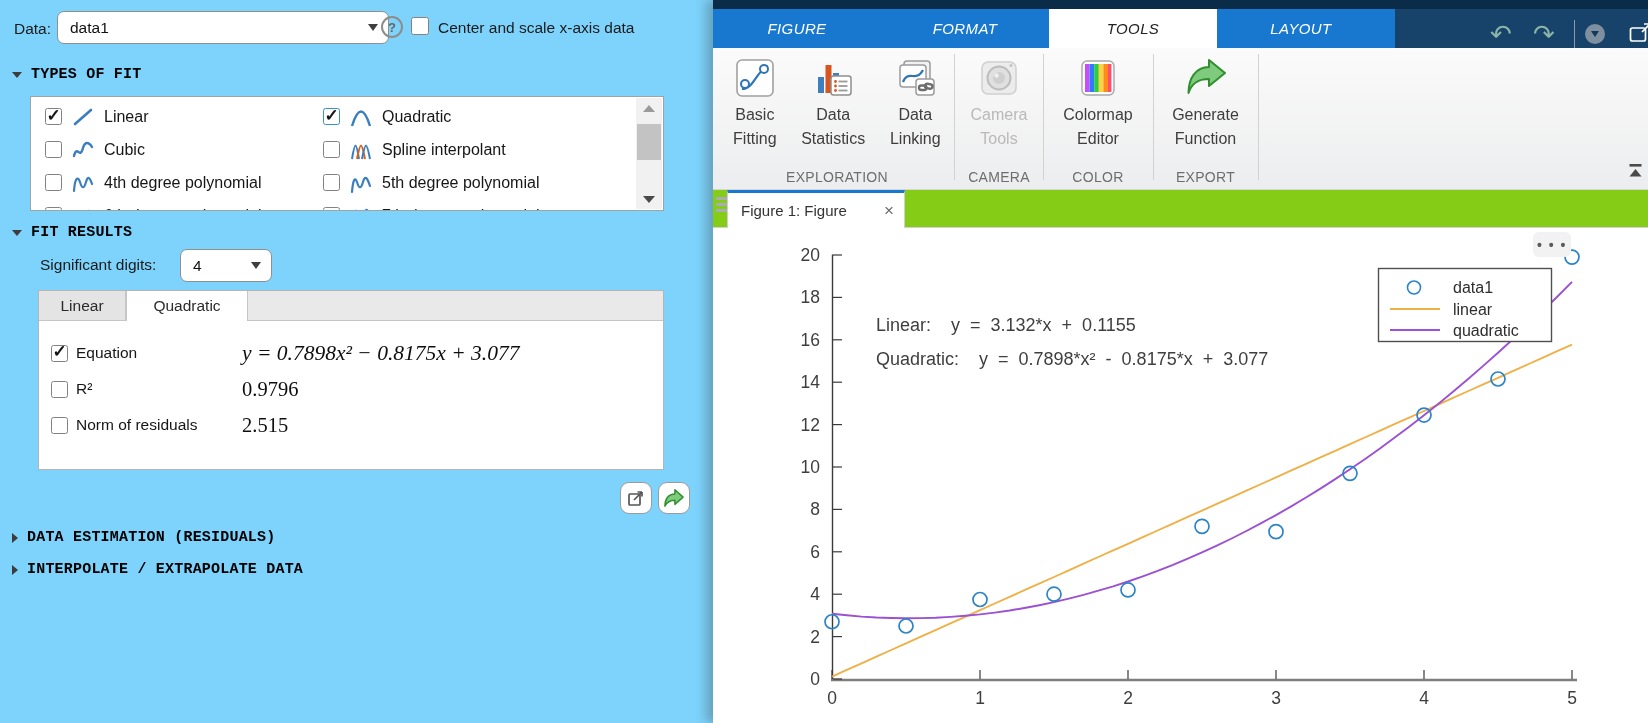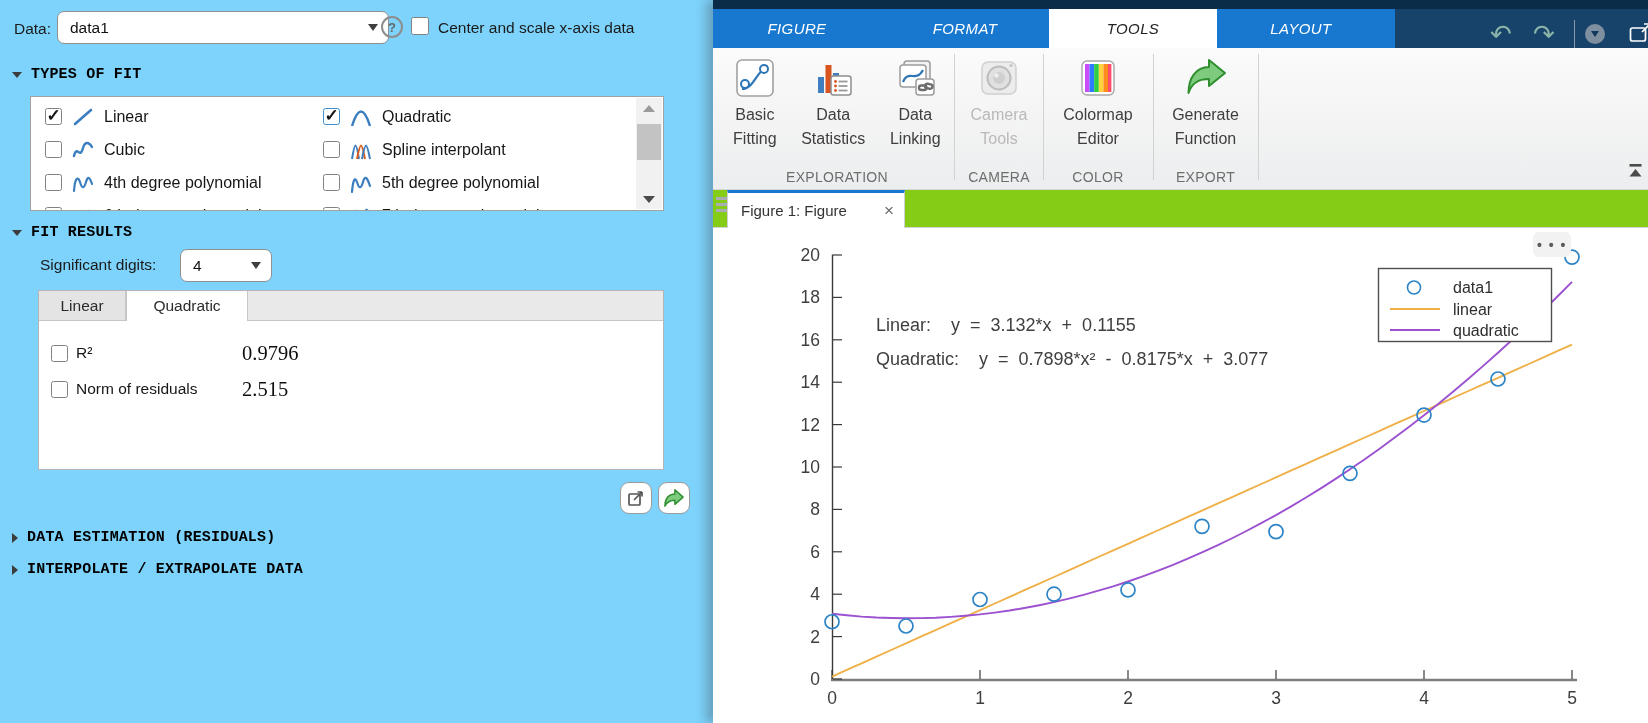--- a/index.html
+++ b/index.html
@@ -228,20 +228,25 @@
     <span class="grow">4</span>
     <span class="caret-down"></span>
   </div>
 
   <div class="abs" id="results-box">
     <div id="results-tabs">
         <div class="rtab">Linear</div>
         <div class="rtab active">Quadratic</div>
       </div>
     <div id="fit-rows">
+        <div class="frow">
+          <span class="cb checked"></span>
+          <span class="flabel">Equation</span>
+          <span class="fvalue italic">y = 0.7898x² − 0.8175x + 3.077</span>
+        </div>
         <div class="frow">
           <span class="cb"></span>
           <span class="flabel">R²</span>
           <span class="fvalue">0.9796</span>
         </div>
         <div class="frow">
           <span class="cb"></span>
           <span class="flabel">Norm of residuals</span>
           <span class="fvalue">2.515</span>
         </div>

